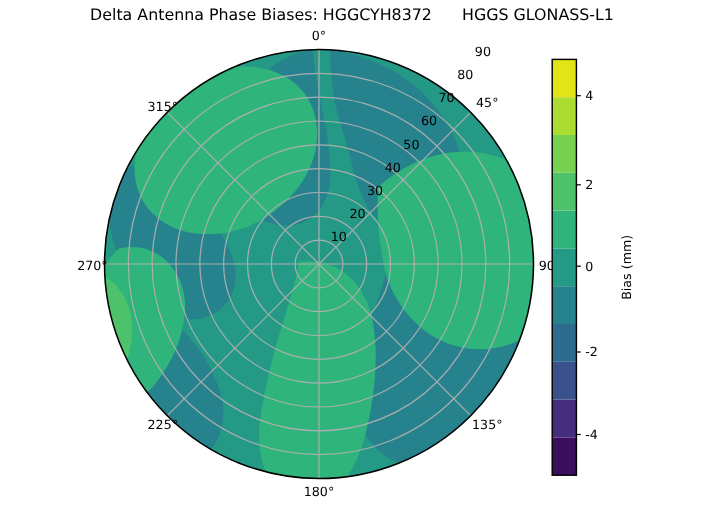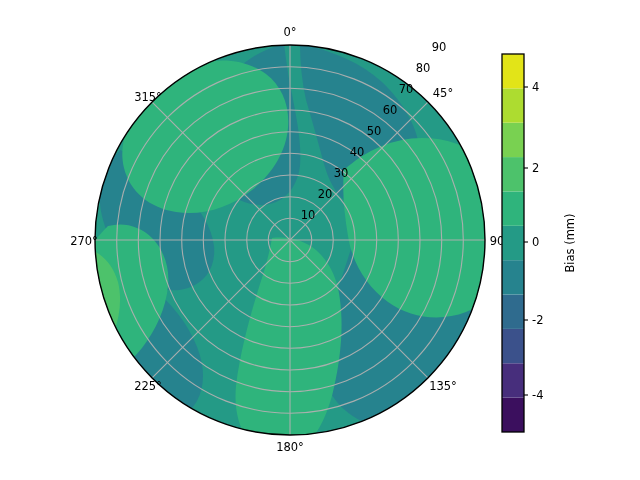--- a/index.html
+++ b/index.html
@@ -52,20 +52,21 @@
     font-size: 11.5px;
     fill: #000000;
     font-family: "DejaVu Sans", sans-serif;
   }
 </style>
 </head>
 <body>
 
 <div id="figure">
 
+  <div class="fig-title">Delta Antenna Phase Biases: HGGCYH8372      HGGS GLONASS-L1</div>
 
   <svg id="polar-axes" viewBox="0 0 640 480">
 
     <defs>
       <clipPath id="disc-clip">
         <circle cx="290" cy="240" r="195"></circle>
       </clipPath>
     </defs>
 
     <g clip-path="url(#disc-clip)">

